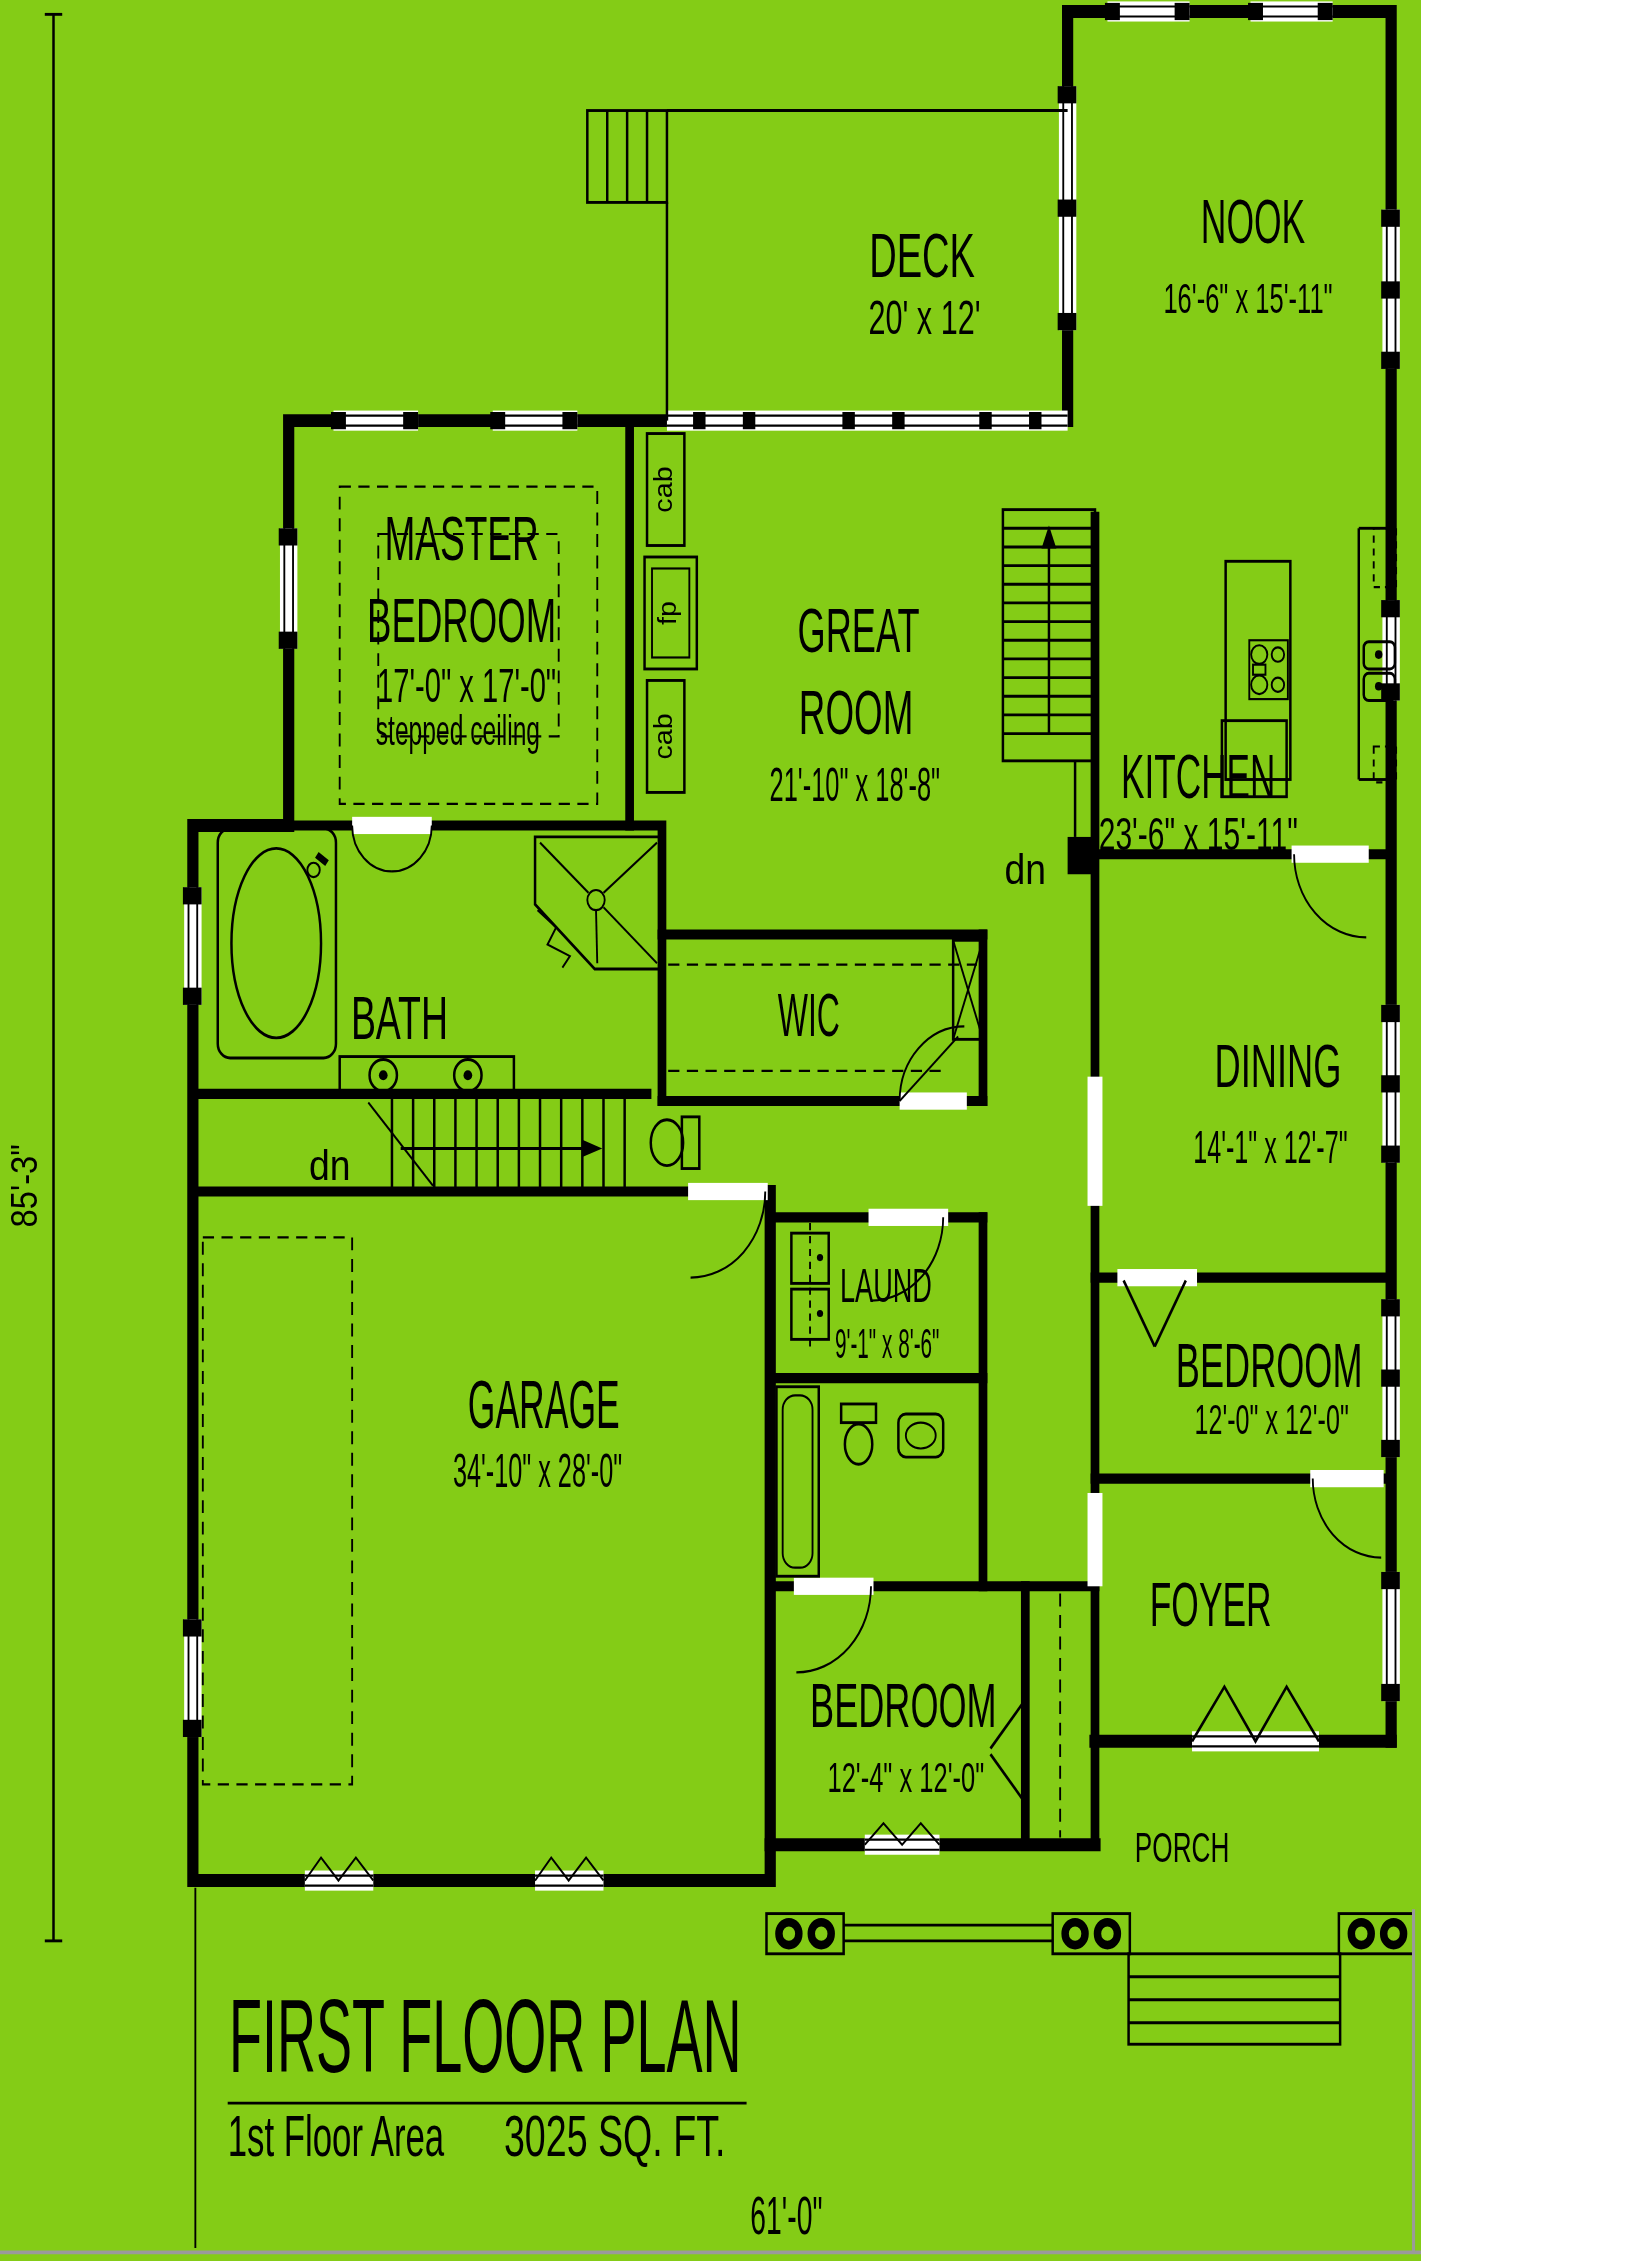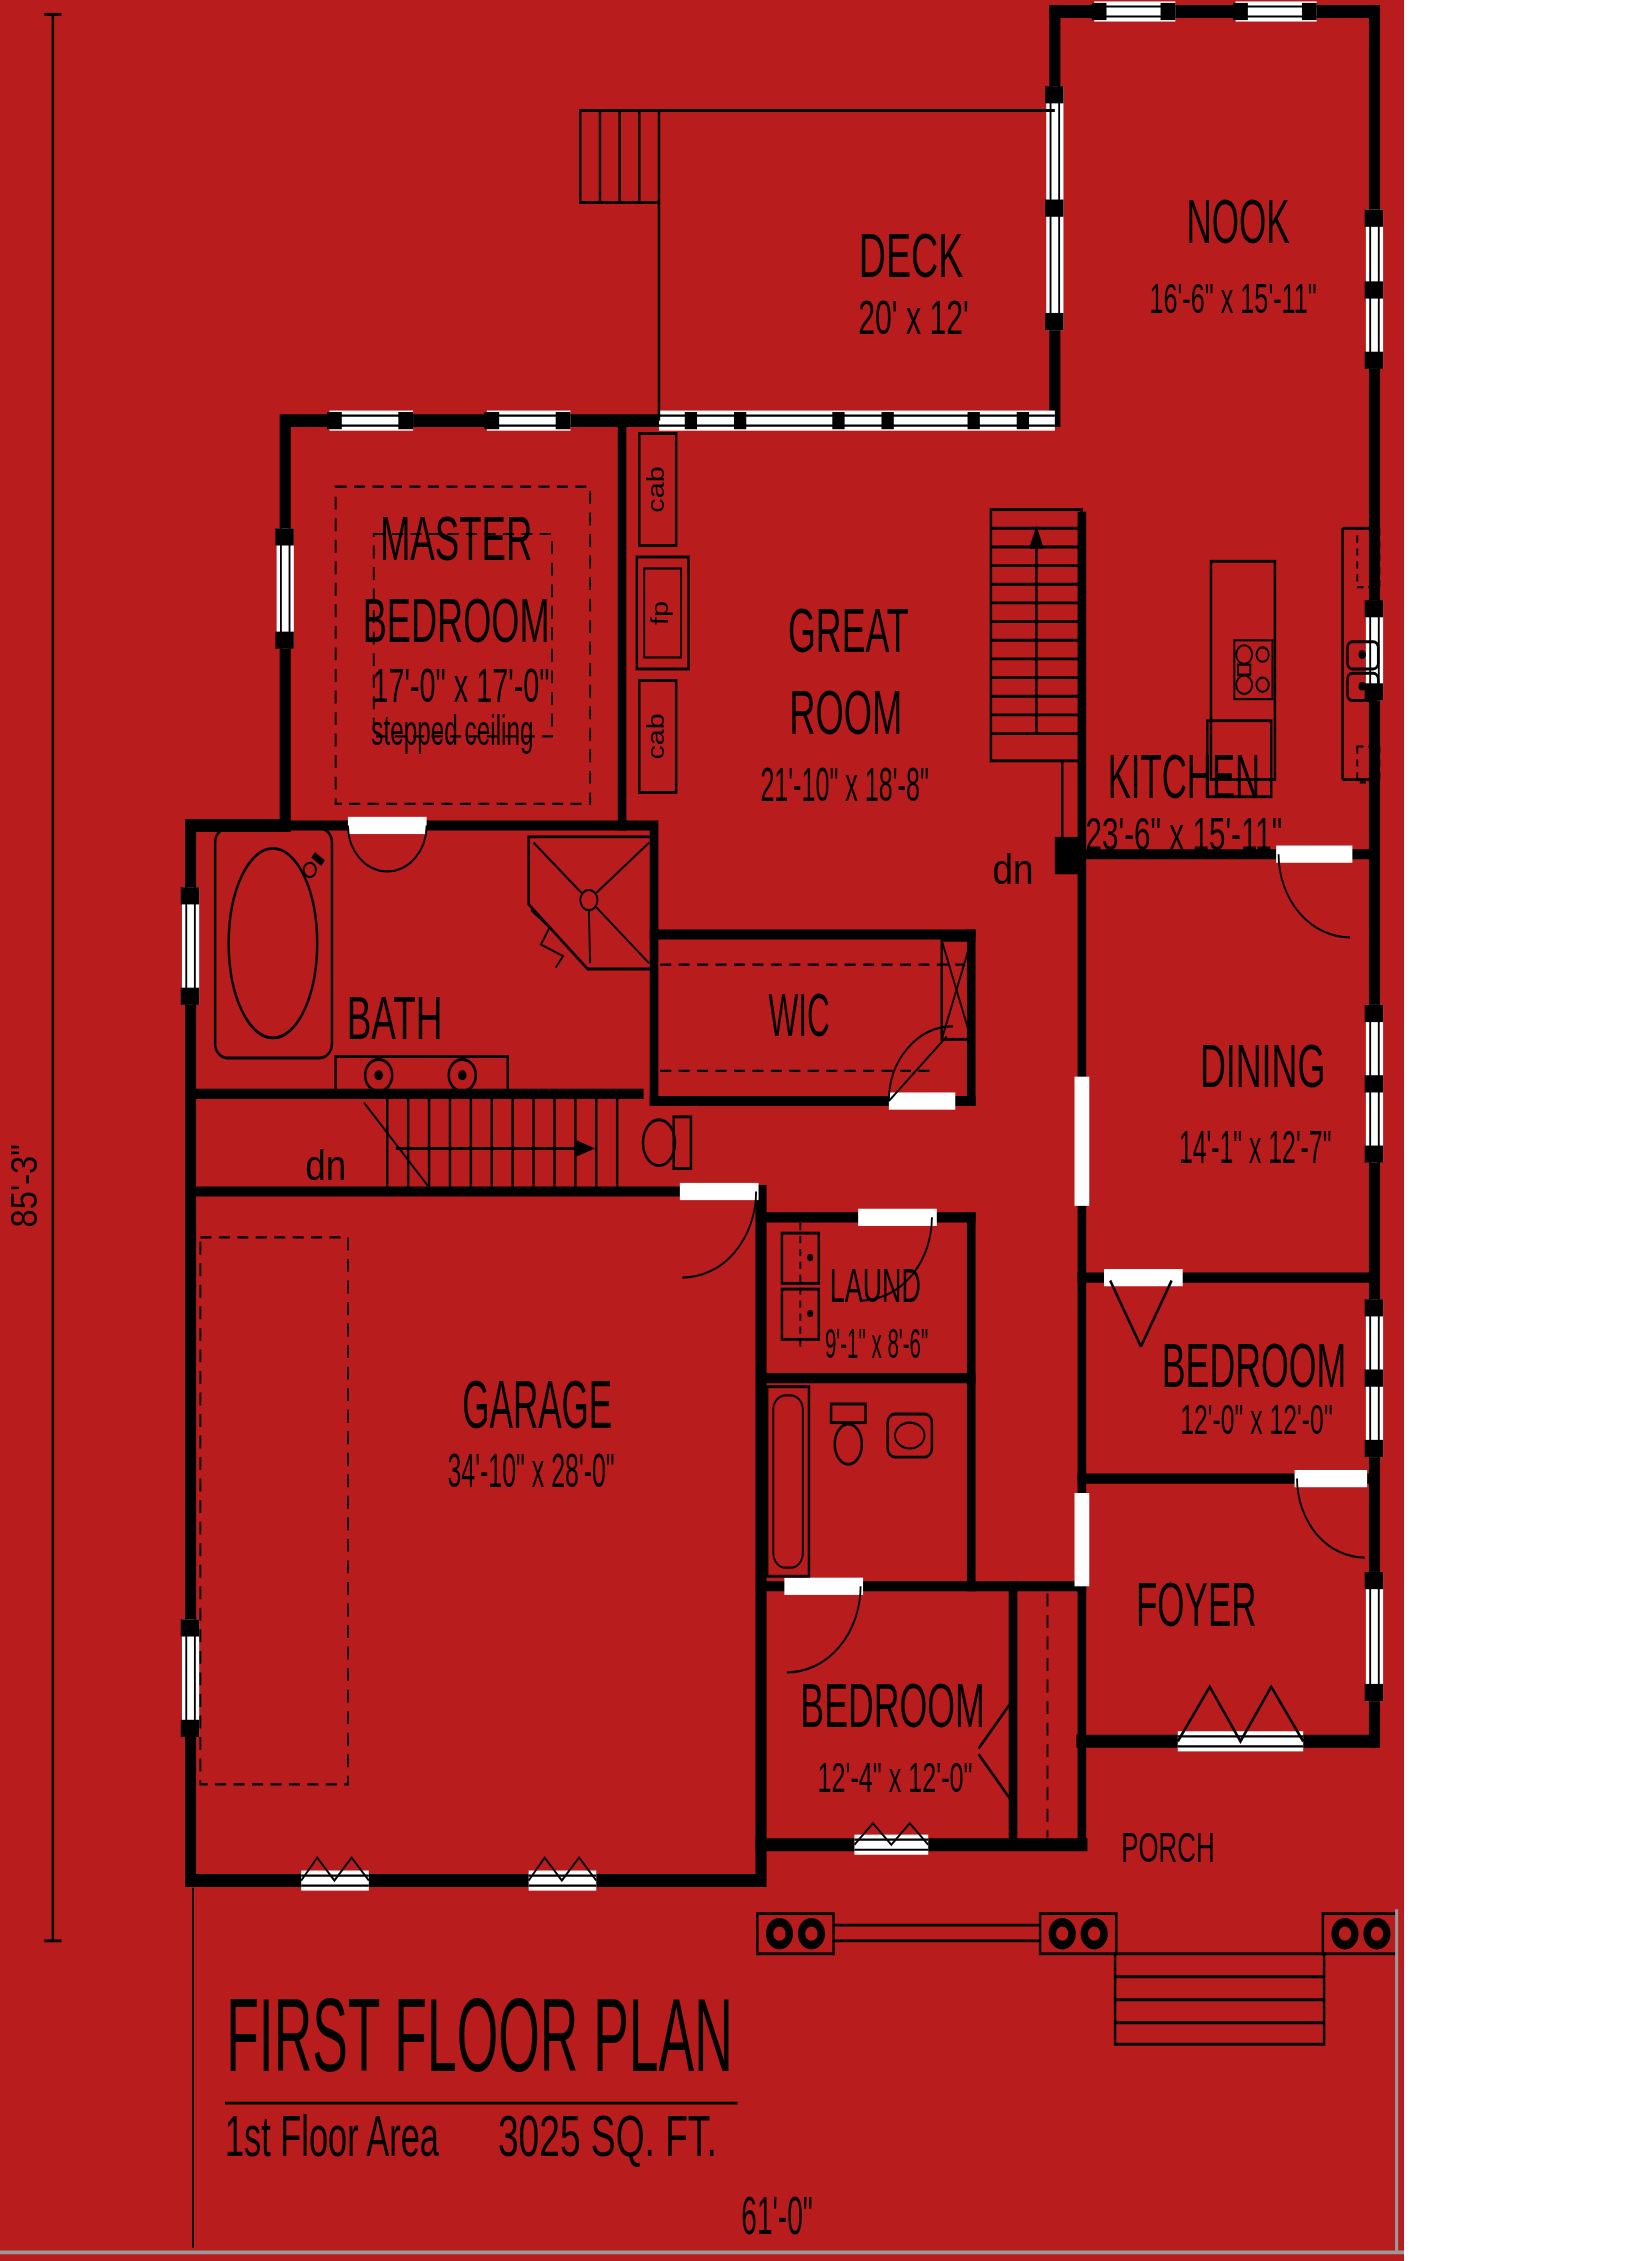--- a/index.html
+++ b/index.html
@@ -1,16 +1,16 @@
 <!DOCTYPE html>
 <html style="font-size:13.4px"><head>
 <meta charset="utf-8">
 <style>
   html,body{margin:0;padding:0;background:#fff;}
-  .sheet{position:relative;width:1404px;height:2261px;background:#b91c1c;overflow:hidden;}
+  .sheet{position:relative;width:1404px;height:2261px;background:#84cc16;overflow:hidden;padding-left:17px;}
   svg{position:absolute;left:0;top:0;width:100%;height:100%;}
   text{font-family:"Liberation Sans",sans-serif;fill:#000;}
   .rm{text-anchor:middle;}
   .wall{stroke:#000;fill:none;stroke-linecap:square;}
   .thin{stroke:#000;fill:none;stroke-width:2;}
   .thin15{stroke:#000;fill:none;stroke-width:1.5;}
   .dash{stroke:#000;fill:none;stroke-width:1.5;stroke-dasharray:9 6;}
   .dash2{stroke:#000;fill:none;stroke-width:1.5;stroke-dasharray:5 4;}
   .wht{fill:#fff;stroke:none;}
   .blk{fill:#000;stroke:none;}

